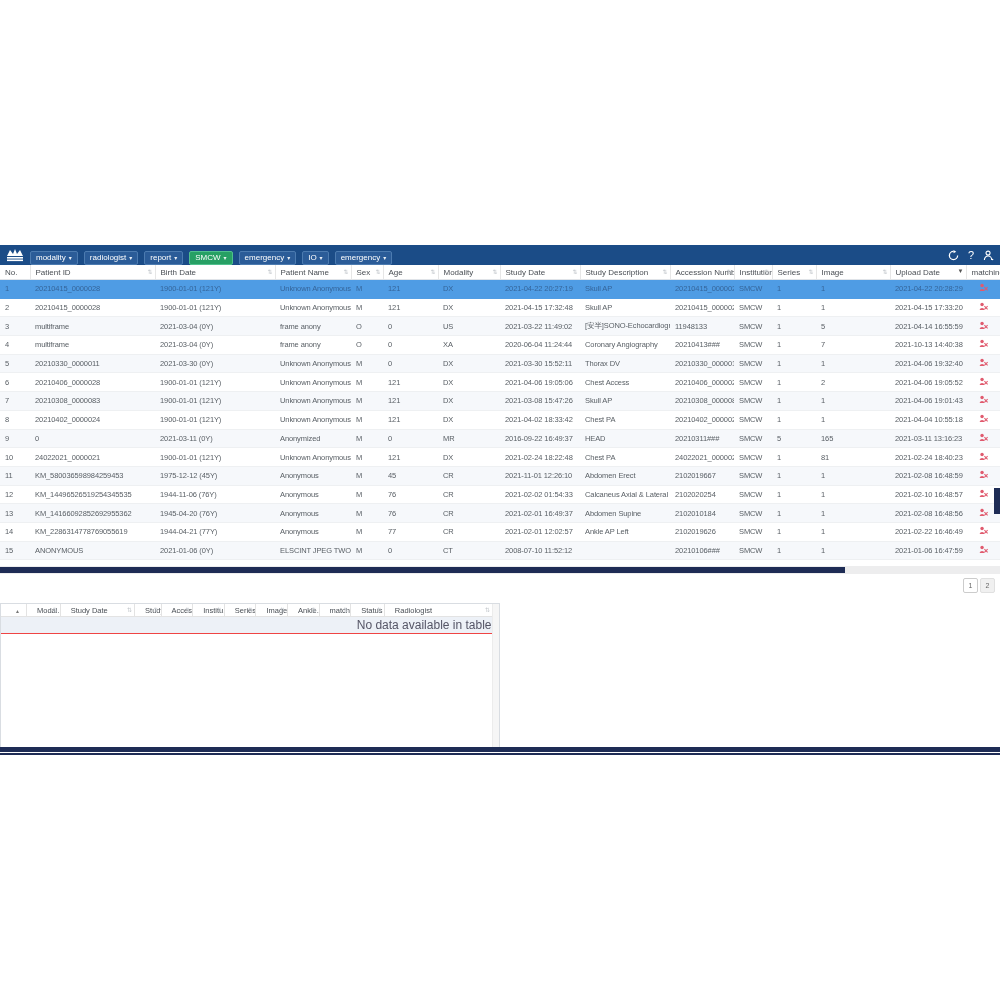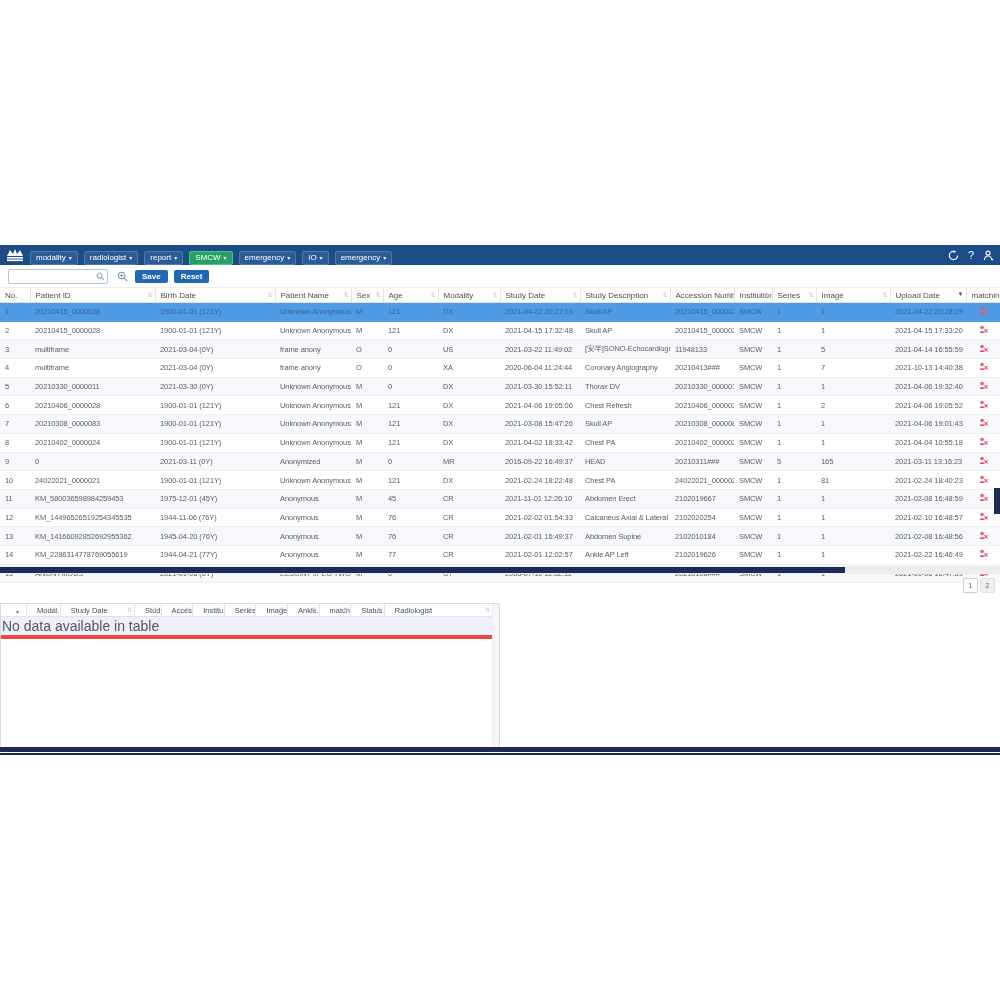--- a/index.html
+++ b/index.html
@@ -58,21 +58,21 @@
             border:1px solid #ccc;background:#fff;cursor:pointer;border-radius:2px;}
   .page-box.inactive{background:#f0f0f0;border-color:#e0e0e0;}
 
   
   .sec-wrap{position:absolute;left:0;top:358px;width:500px;height:145px;border:1px solid #d9dde2;background:#fff;box-sizing:border-box;}
   .sec-table{width:492px;}
   .sec-table th{height:12px;font-size:7.5px;font-weight:normal;color:var(--headText);text-align:left;
                 padding:0 2px 0 10px;border-right:1px solid #e3e3e3;border-bottom:1px solid #e3e3e3;
                 white-space:nowrap;overflow:hidden;position:relative;background:#fff;}
   .sec-table .sort-ic{top:2px;}
-  .sec-empty{height:14px;background:var(--paleBlue);color:#556;font-size:14px;text-align:left;border-bottom:4px solid #ef4444;}
+  .sec-empty{height:14px;background:var(--paleBlue);color:#556;font-size:12px;text-align:right;border-bottom:1px solid #ef4444;}
   .sec-vbar{position:absolute;right:0;top:0;width:6px;height:100%;background:#f6f6f6;border-left:1px solid #ececec;}
 
   
   .bottom-rule{position:absolute;left:0;top:502px;width:1000px;}
   .bottom-rule .b1{height:5px;background:var(--navy2);}
   .bottom-rule .g{height:1px;background:#fff;}
   .bottom-rule .b2{height:2px;background:var(--navy2);}
 </style>
 </head>
 <body>
@@ -114,37 +114,20 @@
       </svg>
       <span class="nav-ic">?</span>
       <svg class="nav-ic" width="11" height="11" viewBox="0 0 12 12">
         <circle cx="5.5" cy="3.4" r="2.2" fill="none" stroke="#fff" stroke-width="1.2"></circle>
         <path d="M1.5 11 a4 4.4 0 0 1 8 0" fill="none" stroke="#fff" stroke-width="1.2"></path>
         <circle cx="10.4" cy="10.4" r="0.9" fill="#fff"></circle>
       </svg>
     </div>
   </div>
 
-  <div class="toolbar">
-    <div class="search-box">
-      <input aria-label="search" value="" style="">
-      <svg class="mag" width="9" height="9" viewBox="0 0 10 10">
-        <circle cx="4" cy="4" r="2.8" fill="none" stroke="#8fa3b5" stroke-width="1.2"></circle>
-        <line x1="6.2" y1="6.2" x2="9" y2="9" stroke="#8fa3b5" stroke-width="1.2"></line>
-      </svg>
-    </div>
-    <svg class="zoomin" width="11" height="11" viewBox="0 0 12 12">
-      <circle cx="5" cy="5" r="3.6" fill="none" stroke="#7d93a8" stroke-width="1.2"></circle>
-      <line x1="3.2" y1="5" x2="6.8" y2="5" stroke="#7d93a8" stroke-width="1.1"></line>
-      <line x1="5" y1="3.2" x2="5" y2="6.8" stroke="#7d93a8" stroke-width="1.1"></line>
-      <line x1="7.8" y1="7.8" x2="11" y2="11" stroke="#7d93a8" stroke-width="1.4"></line>
-    </svg>
-    <button class="tb-btn">Save</button>
-    <button class="tb-btn">Reset</button>
-  </div>
 
   <table class="main-table">
     <colgroup id="main-cols">
         <col style="width: 30px;">
         <col style="width: 125px;">
         <col style="width: 120px;">
         <col style="width: 76px;">
         <col style="width: 32px;">
         <col style="width: 55px;">
         <col style="width: 62px;">
@@ -284,21 +267,21 @@
         </tr>
         <tr>
           <td>6</td>
           <td>20210406_0000028</td>
           <td>1900-01-01 (121Y)</td>
           <td>Unknown Anonymous</td>
           <td>M</td>
           <td>121</td>
           <td>DX</td>
           <td>2021-04-06 19:05:06</td>
-          <td>Chest Refresh</td>
+          <td>Chest Access</td>
           <td>20210406_0000028</td>
           <td>SMCW</td>
           <td>1</td>
           <td>2</td>
           <td>2021-04-06 19:05:52</td>
           <td class="ic-cell"><svg width="9" height="9" viewBox="0 0 10 10">
               <circle cx="3.4" cy="2.8" r="1.9" fill="#e05a6e"></circle>
               <path d="M0.6 9 a2.9 3 0 0 1 5.6 0 Z" fill="#e05a6e"></path>
               <path d="M6 4.6 L9.6 8.2 M9.6 4.6 L6 8.2" stroke="#e05a6e" stroke-width="1.2"></path>
             </svg></td>
@@ -383,21 +366,21 @@
           <td>2021-02-24 18:40:23</td>
           <td class="ic-cell"><svg width="9" height="9" viewBox="0 0 10 10">
               <circle cx="3.4" cy="2.8" r="1.9" fill="#e05a6e"></circle>
               <path d="M0.6 9 a2.9 3 0 0 1 5.6 0 Z" fill="#e05a6e"></path>
               <path d="M6 4.6 L9.6 8.2 M9.6 4.6 L6 8.2" stroke="#e05a6e" stroke-width="1.2"></path>
             </svg></td>
         </tr>
         <tr>
           <td>11</td>
           <td>KM_580036598984259453</td>
-          <td>1975-12-01 (45Y)</td>
+          <td>1975-12-12 (45Y)</td>
           <td>Anonymous</td>
           <td>M</td>
           <td>45</td>
           <td>CR</td>
           <td>2021-11-01 12:26:10</td>
           <td>Abdomen Erect</td>
           <td>2102019667</td>
           <td>SMCW</td>
           <td>1</td>
           <td>1</td>

